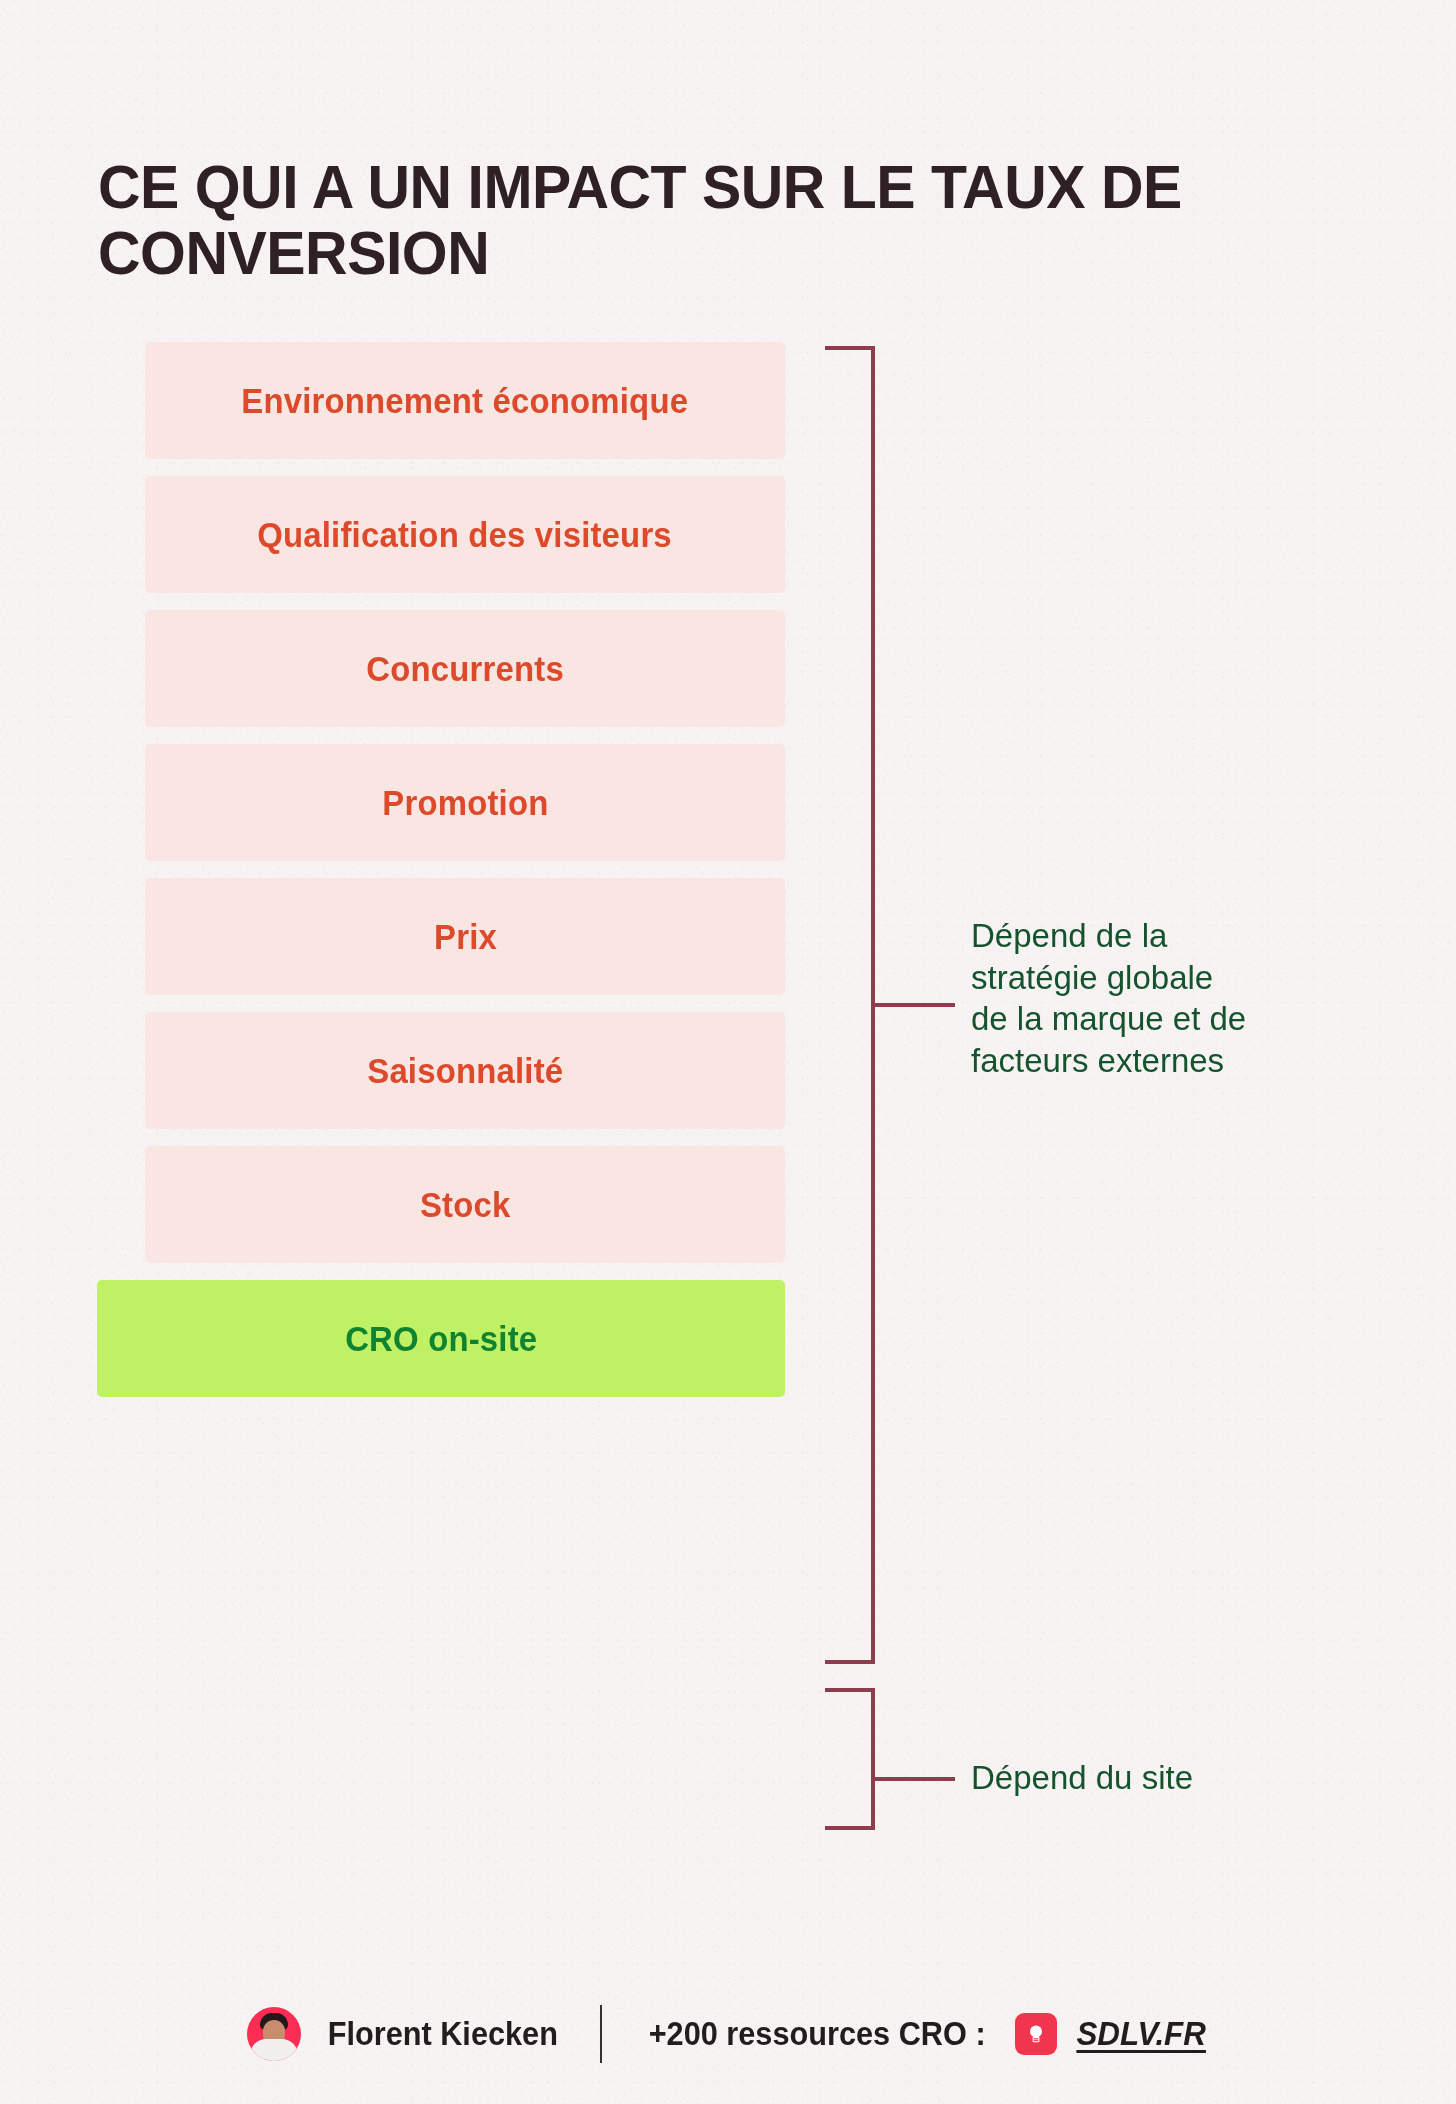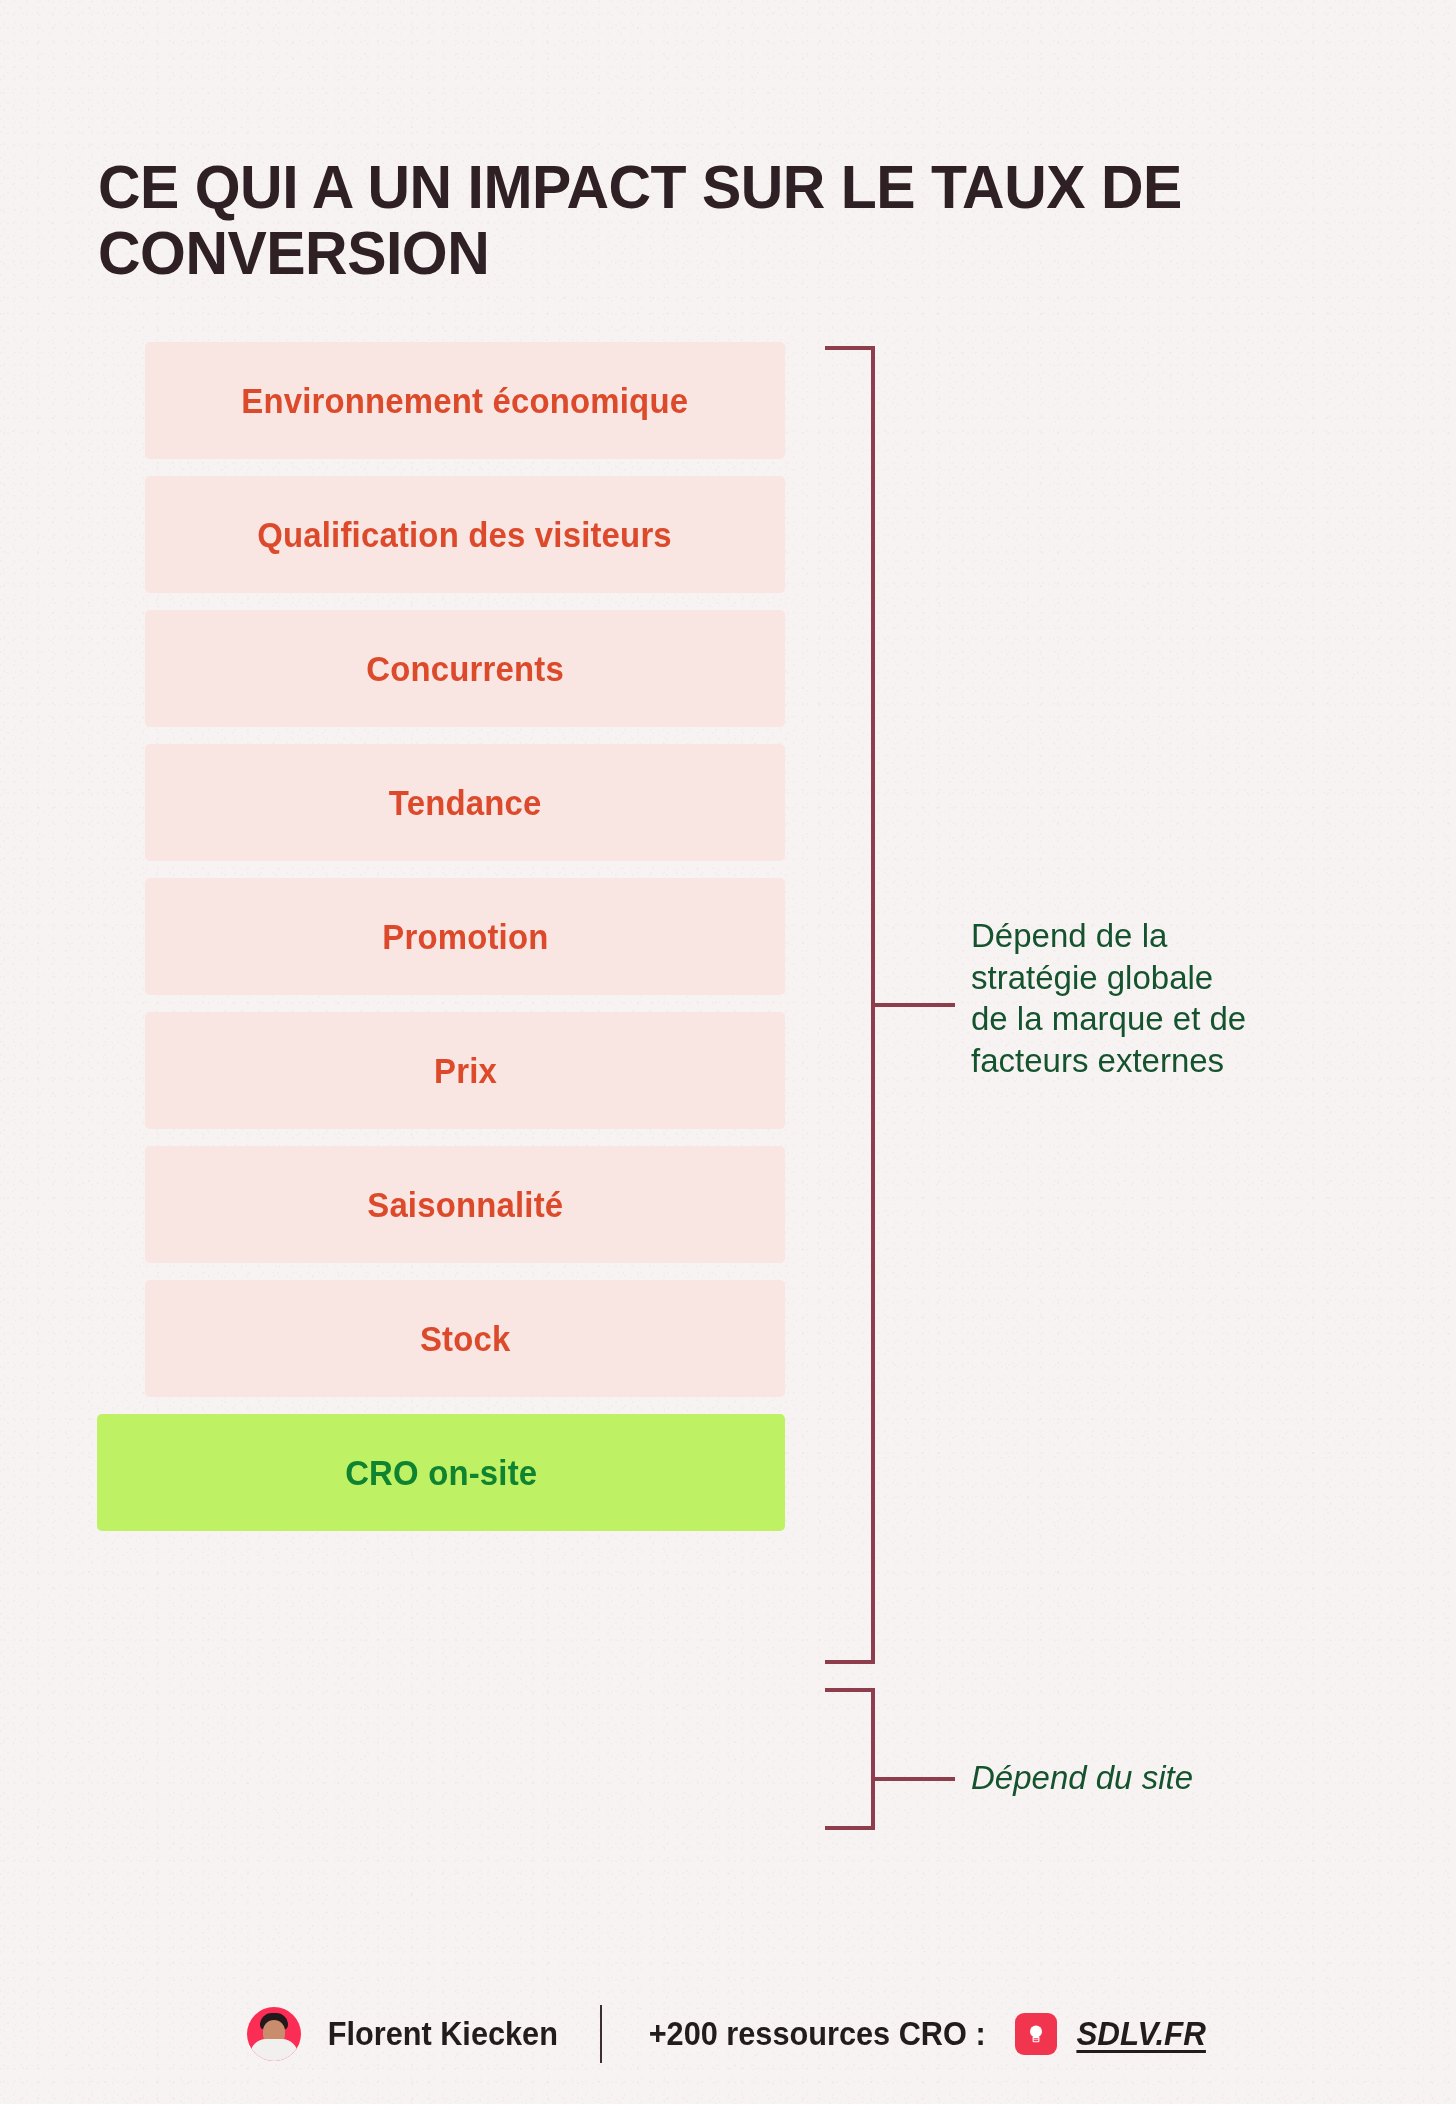--- a/index.html
+++ b/index.html
@@ -90,21 +90,21 @@
   
   .annotation {
     position: absolute;
     color: #14532d;
     font-family: "Liberation Sans", sans-serif;
     font-size: 33px;
     line-height: 1.26;
     white-space: pre-line;
   }
   .annotation.ext { left: 971px; top: 915px; width: 400px; }
-  .annotation.site { left: 971px; top: 1757px; width: 400px; font-style: italic; }
+  .annotation.site { left: 971px; top: 1757px; width: 400px; }
 
   
   .footer {
     position: absolute;
     left: 0;
     top: 2005px;
     width: 1456px;
     display: flex;
     align-items: center;
     justify-content: center;
@@ -207,23 +207,20 @@
 
   <div class="boxes">
     <div class="factor-box pink">
       <span class="factor-label">Environnement économique</span>
     </div>
     <div class="factor-box pink">
       <span class="factor-label">Qualification des visiteurs</span>
     </div>
     <div class="factor-box pink">
       <span class="factor-label">Concurrents</span>
-    </div>
-    <div class="factor-box pink">
-      <span class="factor-label">Tendance</span>
     </div>
     <div class="factor-box pink">
       <span class="factor-label">Promotion</span>
     </div>
     <div class="factor-box pink">
       <span class="factor-label">Prix</span>
     </div>
     <div class="factor-box pink">
       <span class="factor-label">Saisonnalité</span>
     </div>

